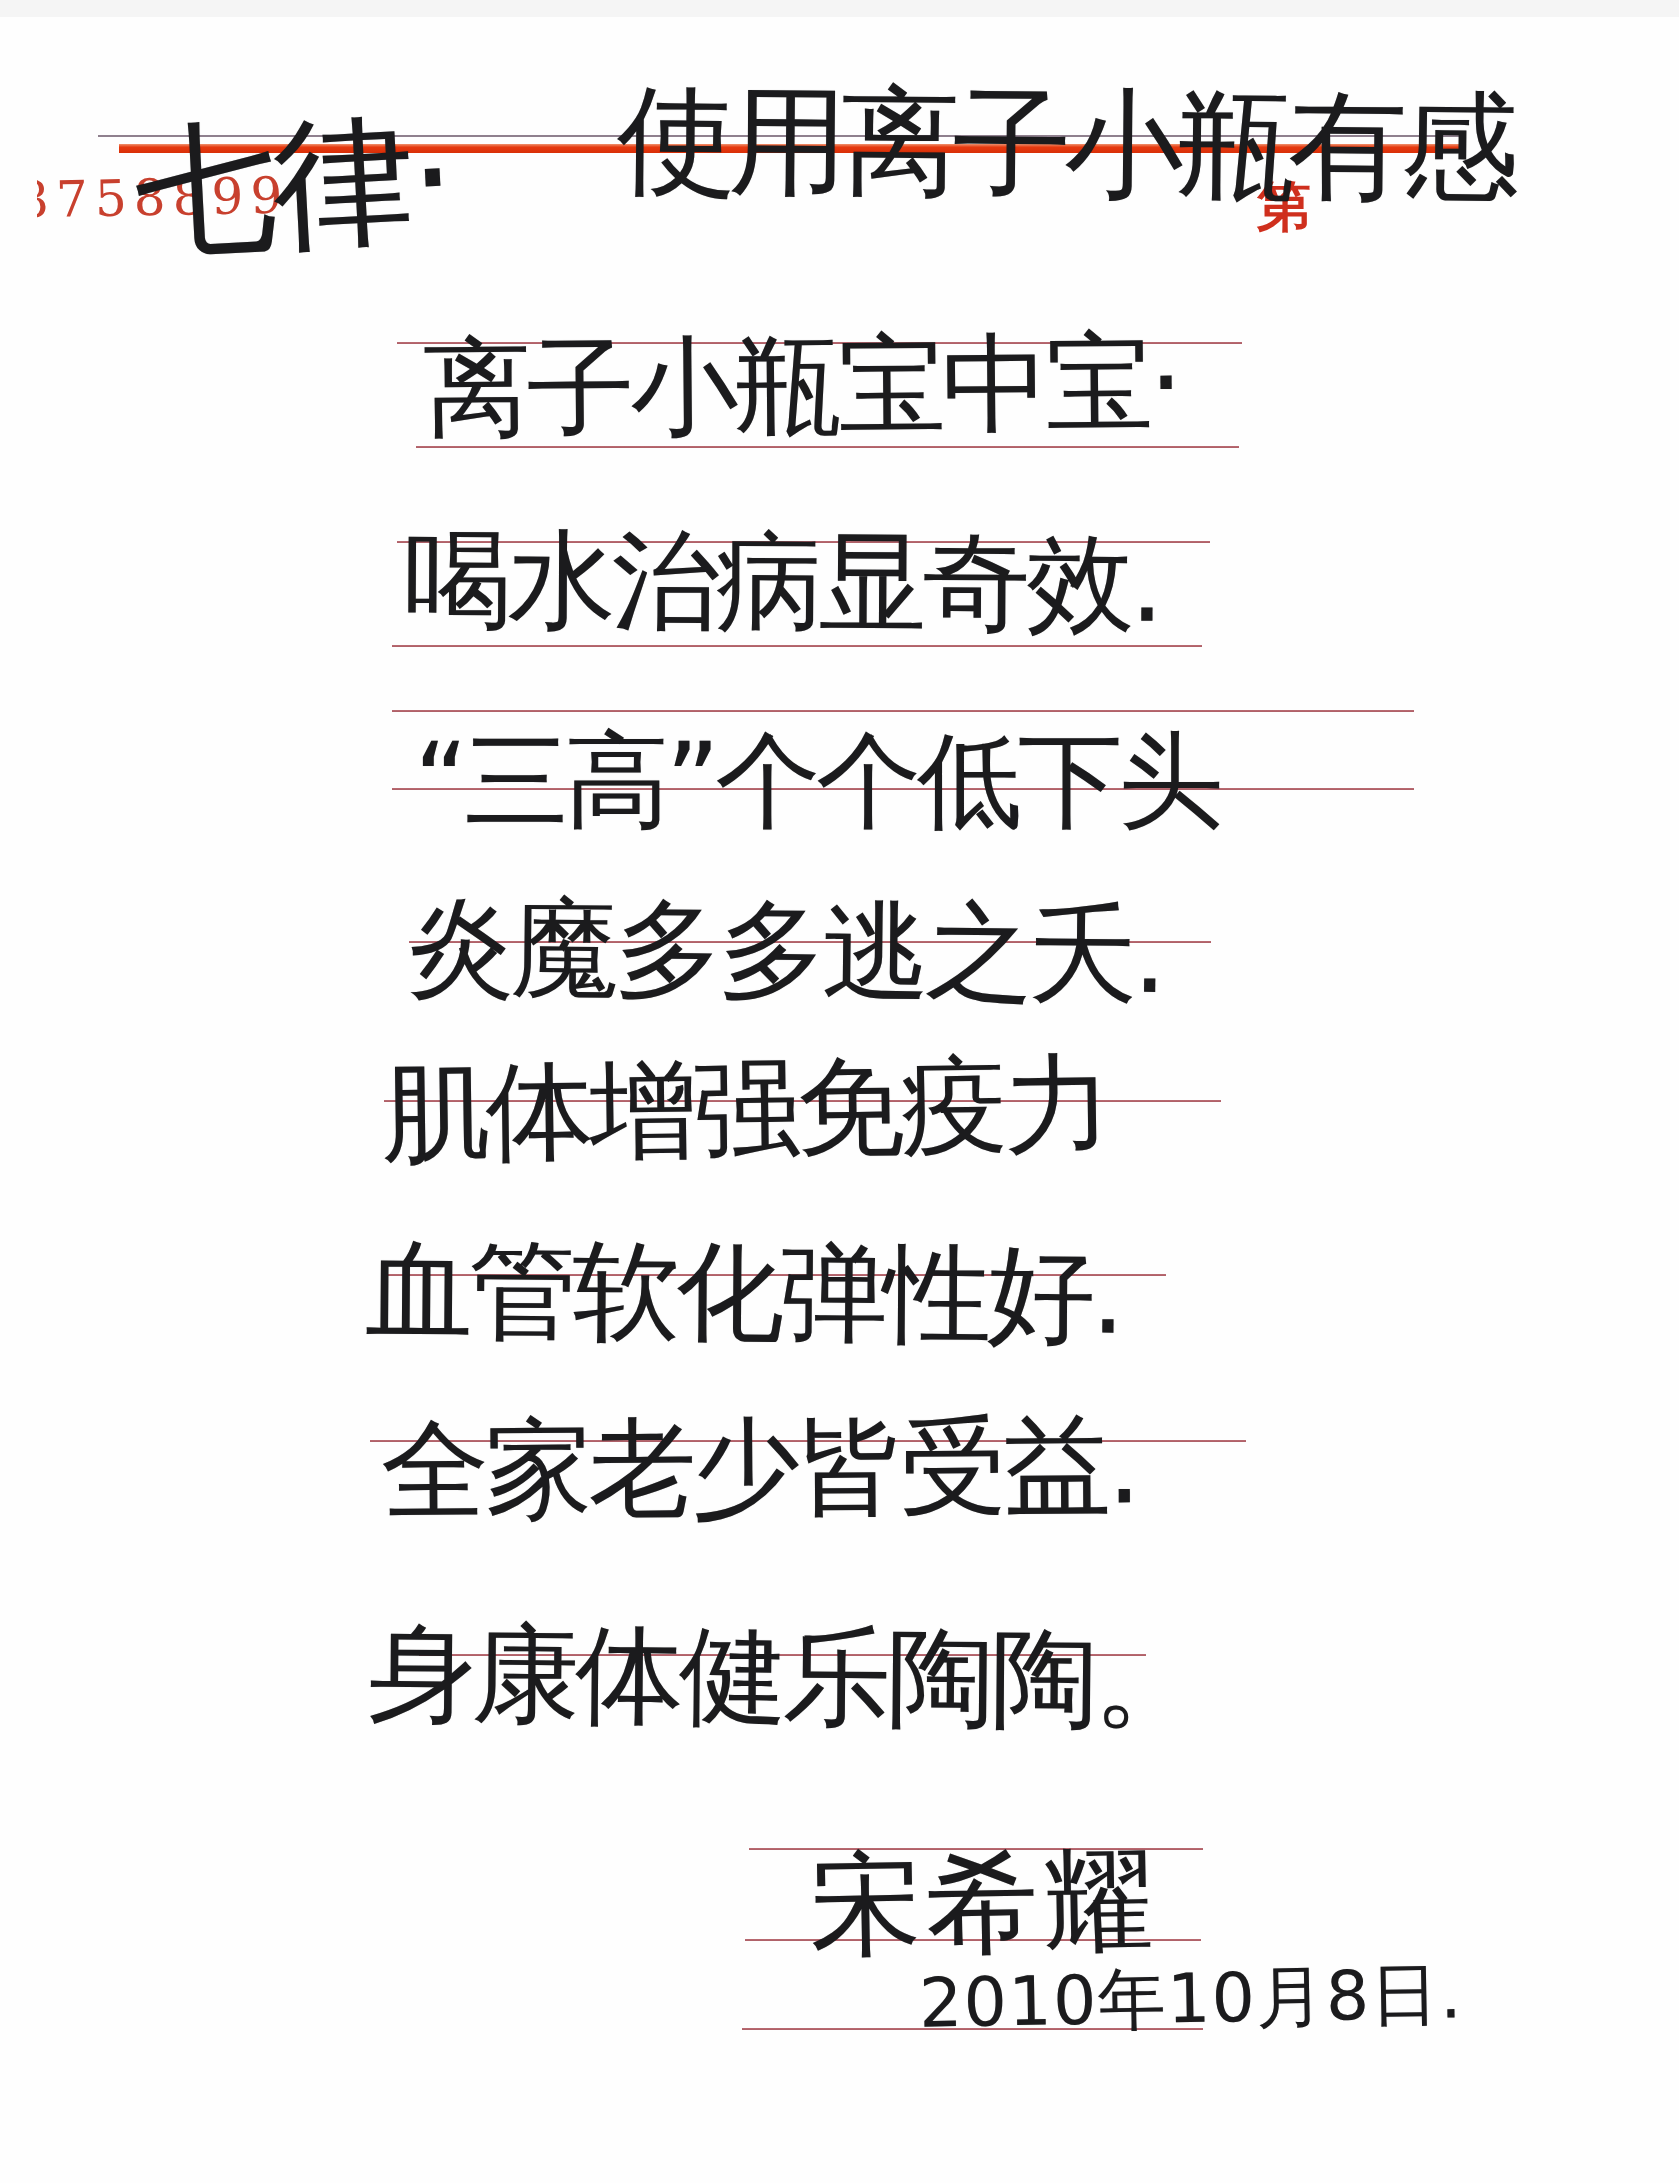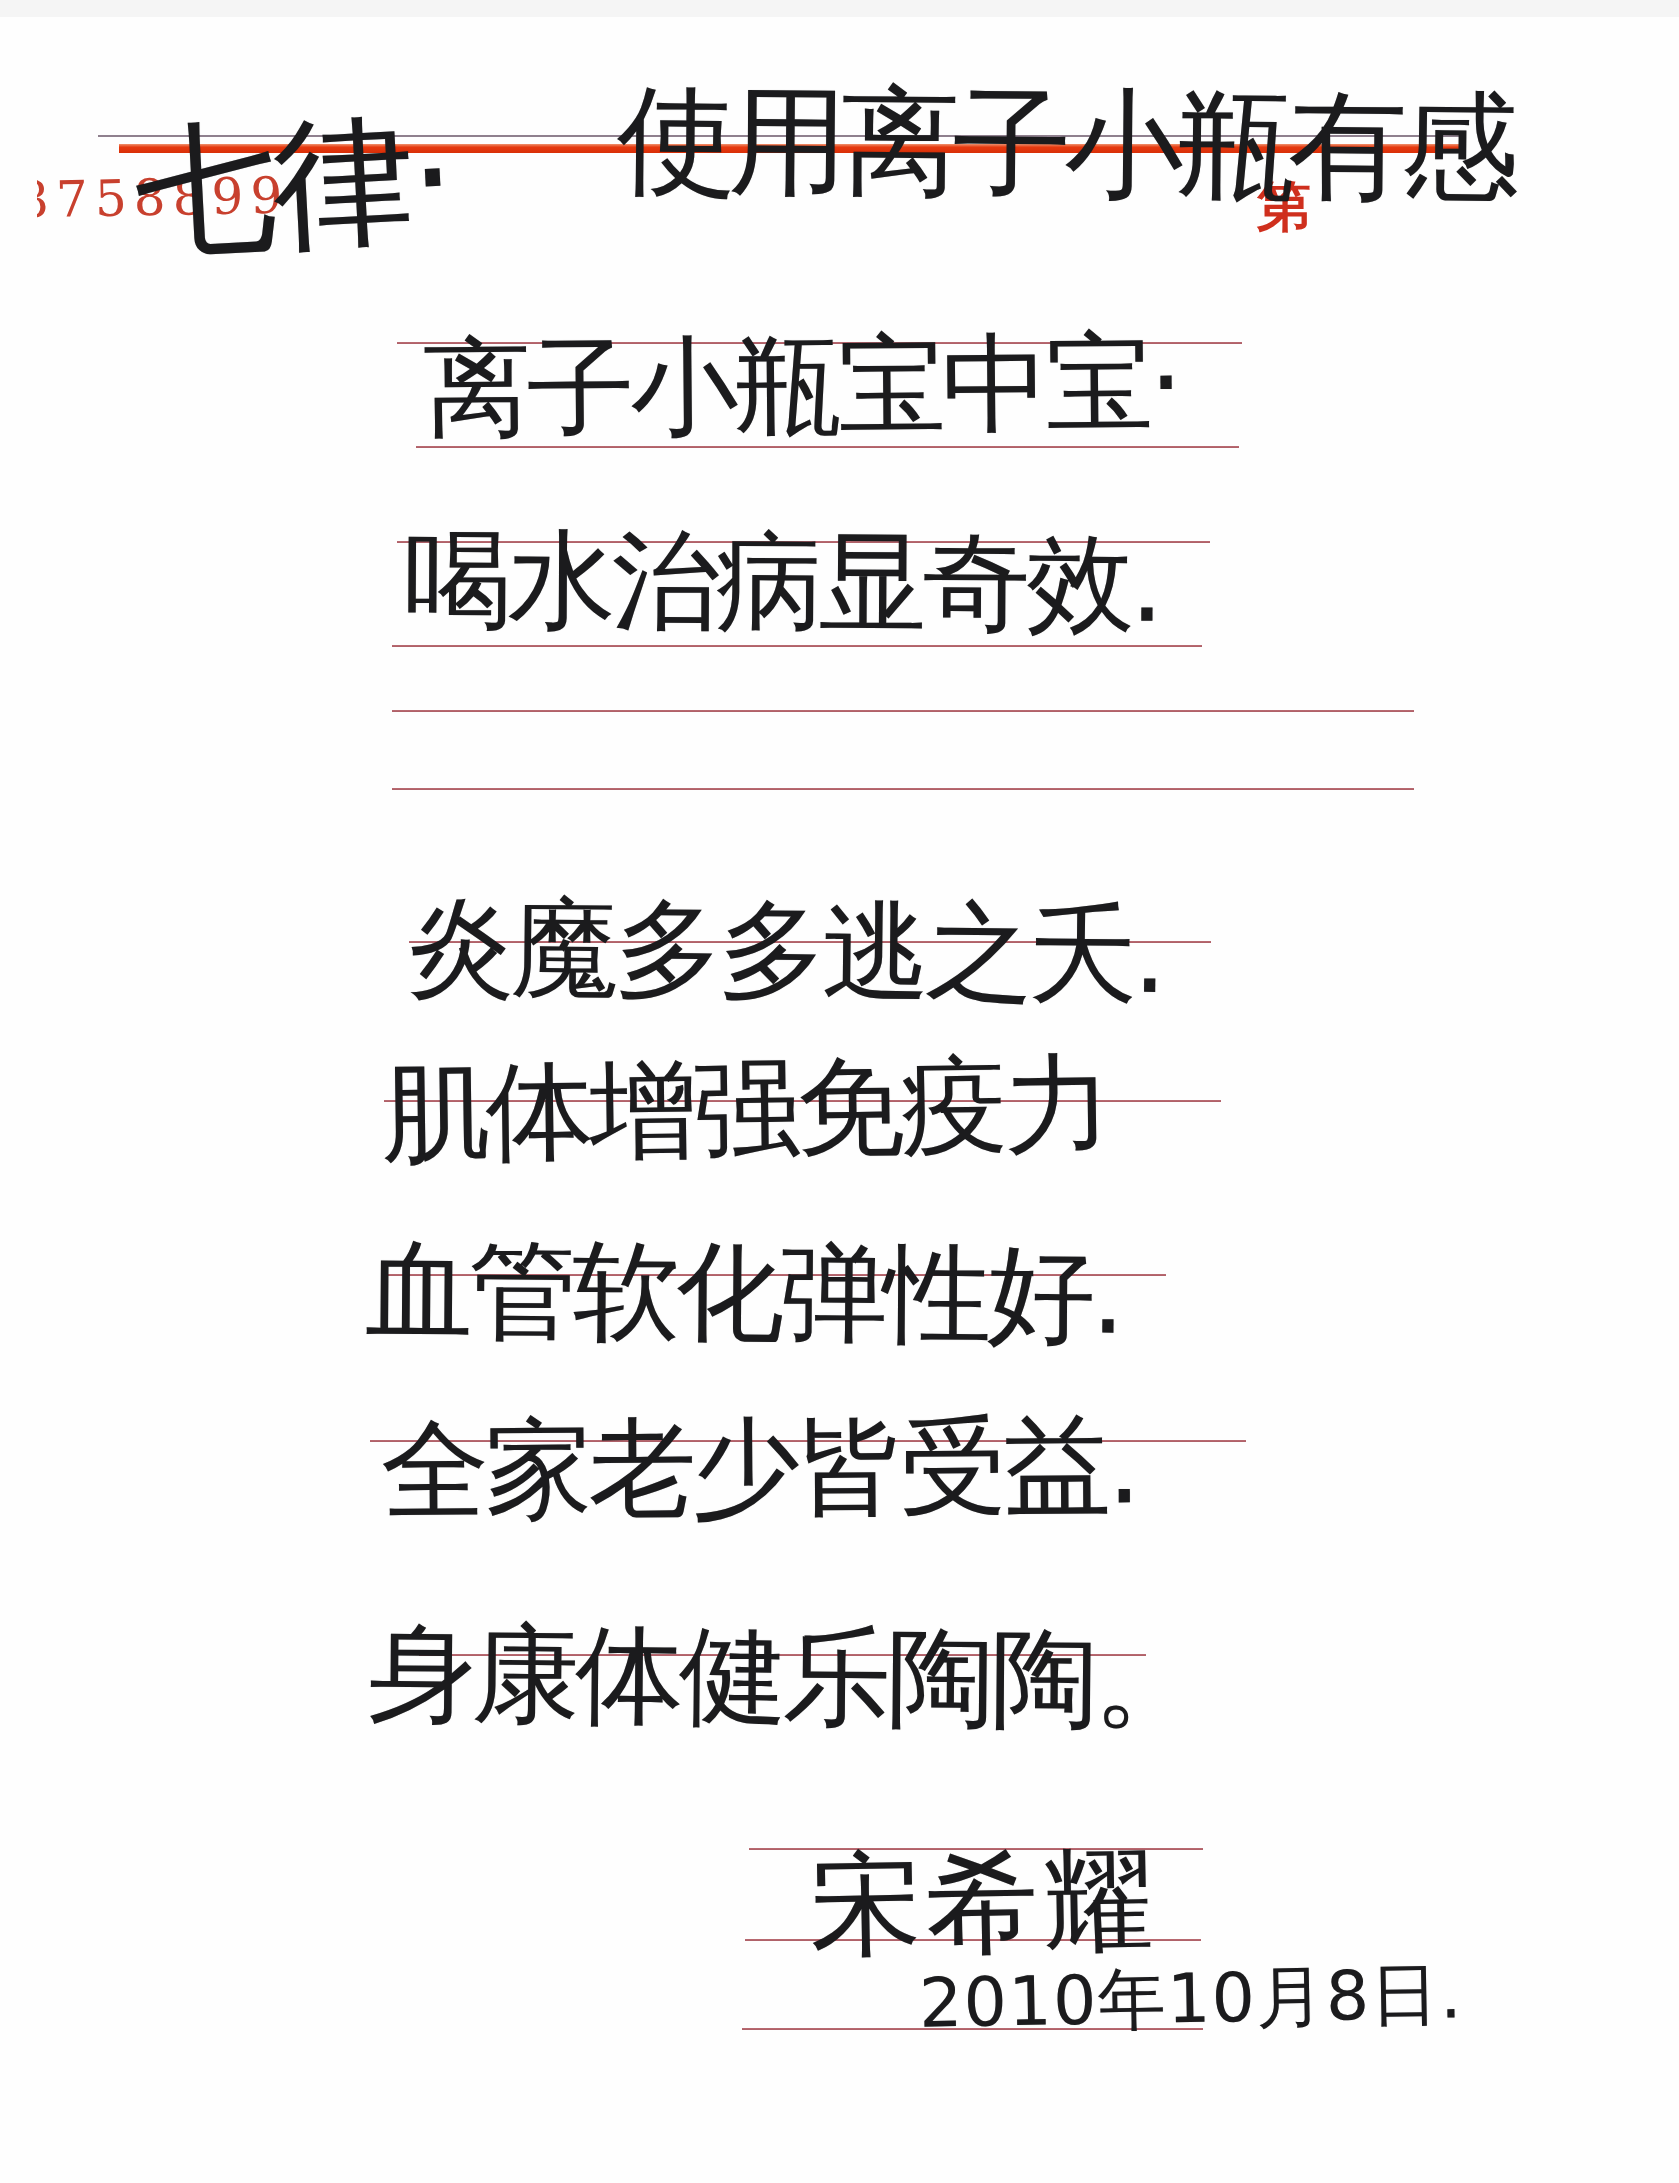--- a/index.html
+++ b/index.html
@@ -90,20 +90,21 @@
   <div class="rule r3a"></div>
   <div class="rule r3b"></div>
   <div class="rule r4"></div>
   <div class="rule r5"></div>
   <div class="rule r6"></div>
   <div class="rule r7"></div>
   <div class="rule r8"></div>
 
   <div class="ink pl pl1">离子小瓶宝中宝·</div>
   <div class="ink pl pl2">喝水治病显奇效.</div>
+  <div class="ink pl pl3">“三高”个个低下头</div>
   <div class="ink pl pl4">炎魔多多逃之夭.</div>
   <div class="ink pl pl5">肌体增强免疫力</div>
   <div class="ink pl pl6">血管软化弹性好.</div>
   <div class="ink pl pl7">全家老少皆受益.</div>
   <div class="ink pl pl8">身康体健乐陶陶。</div>
 
   <div class="rule s1"></div>
   <div class="rule s2"></div>
   <div class="rule s3"></div>
 

